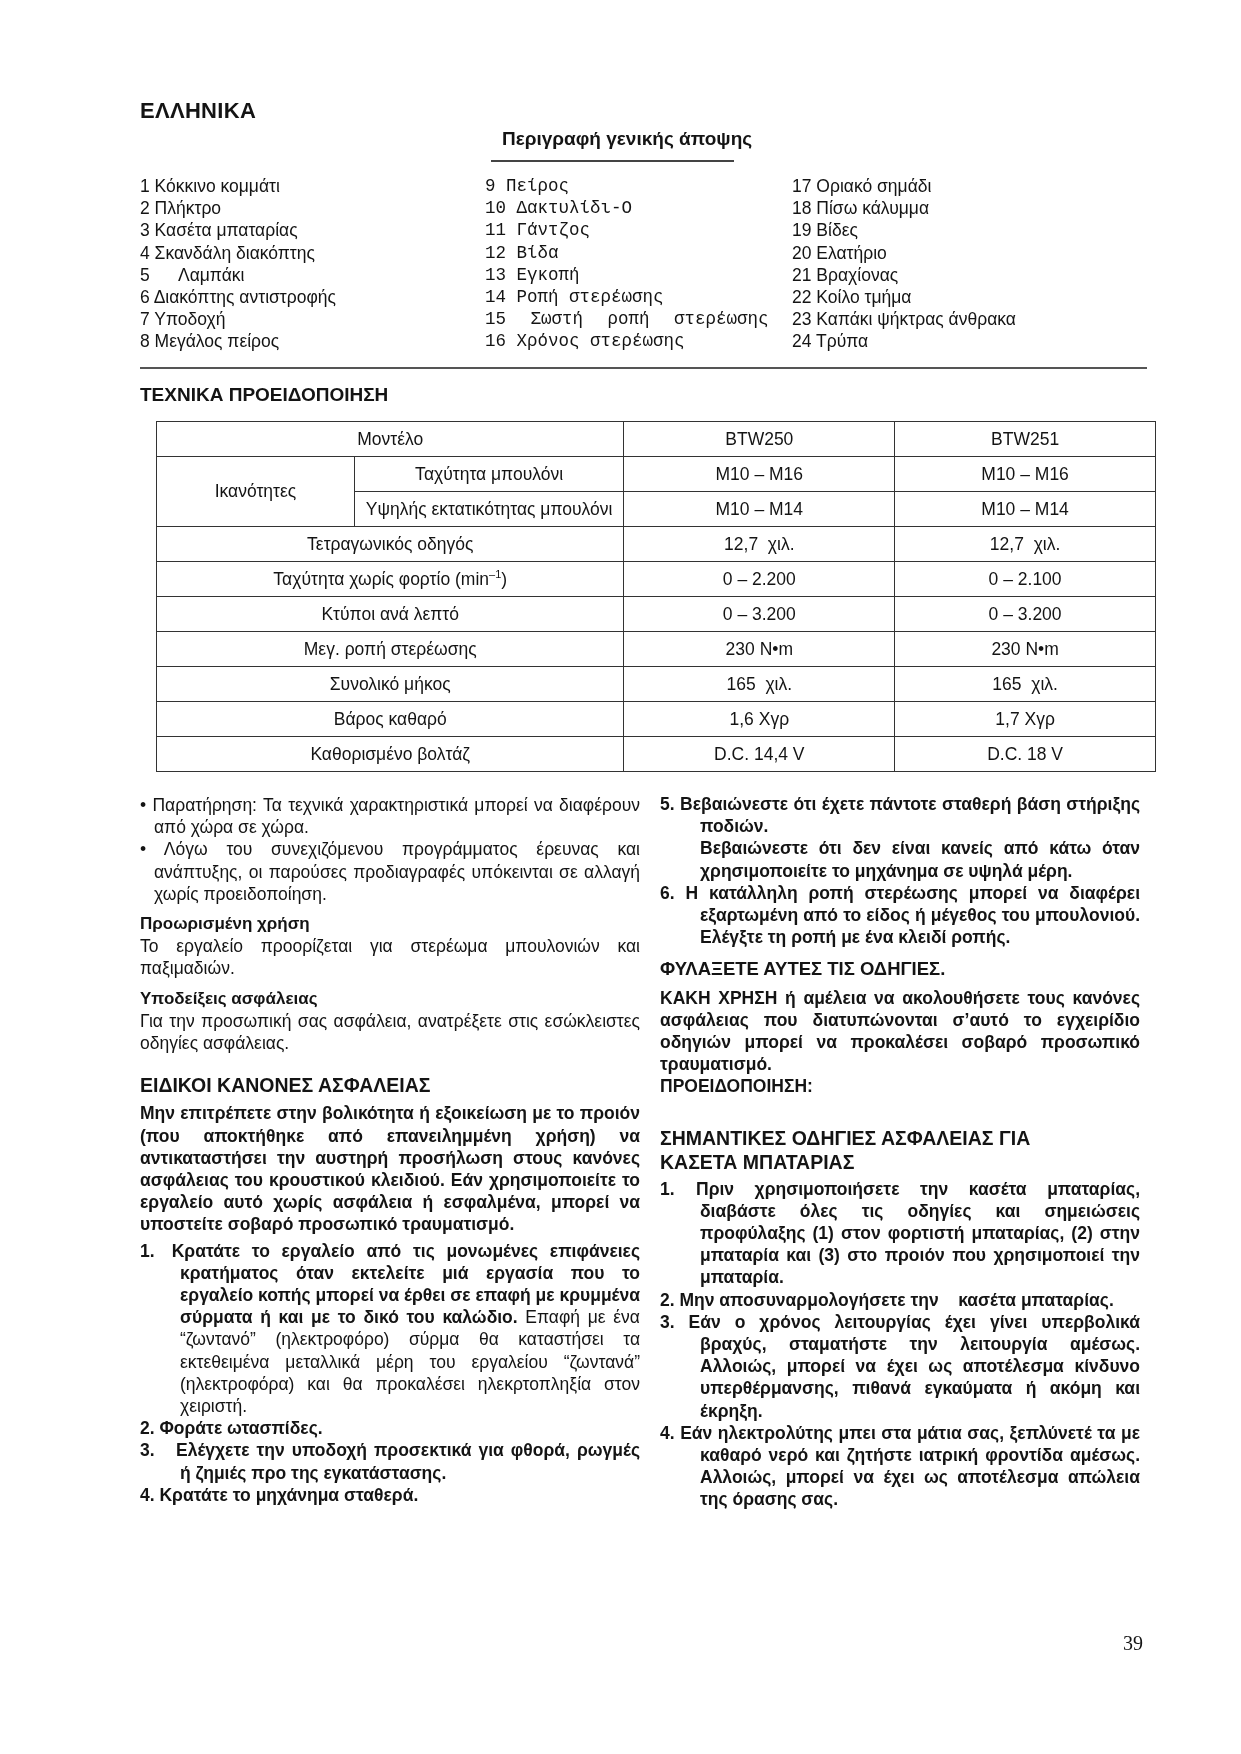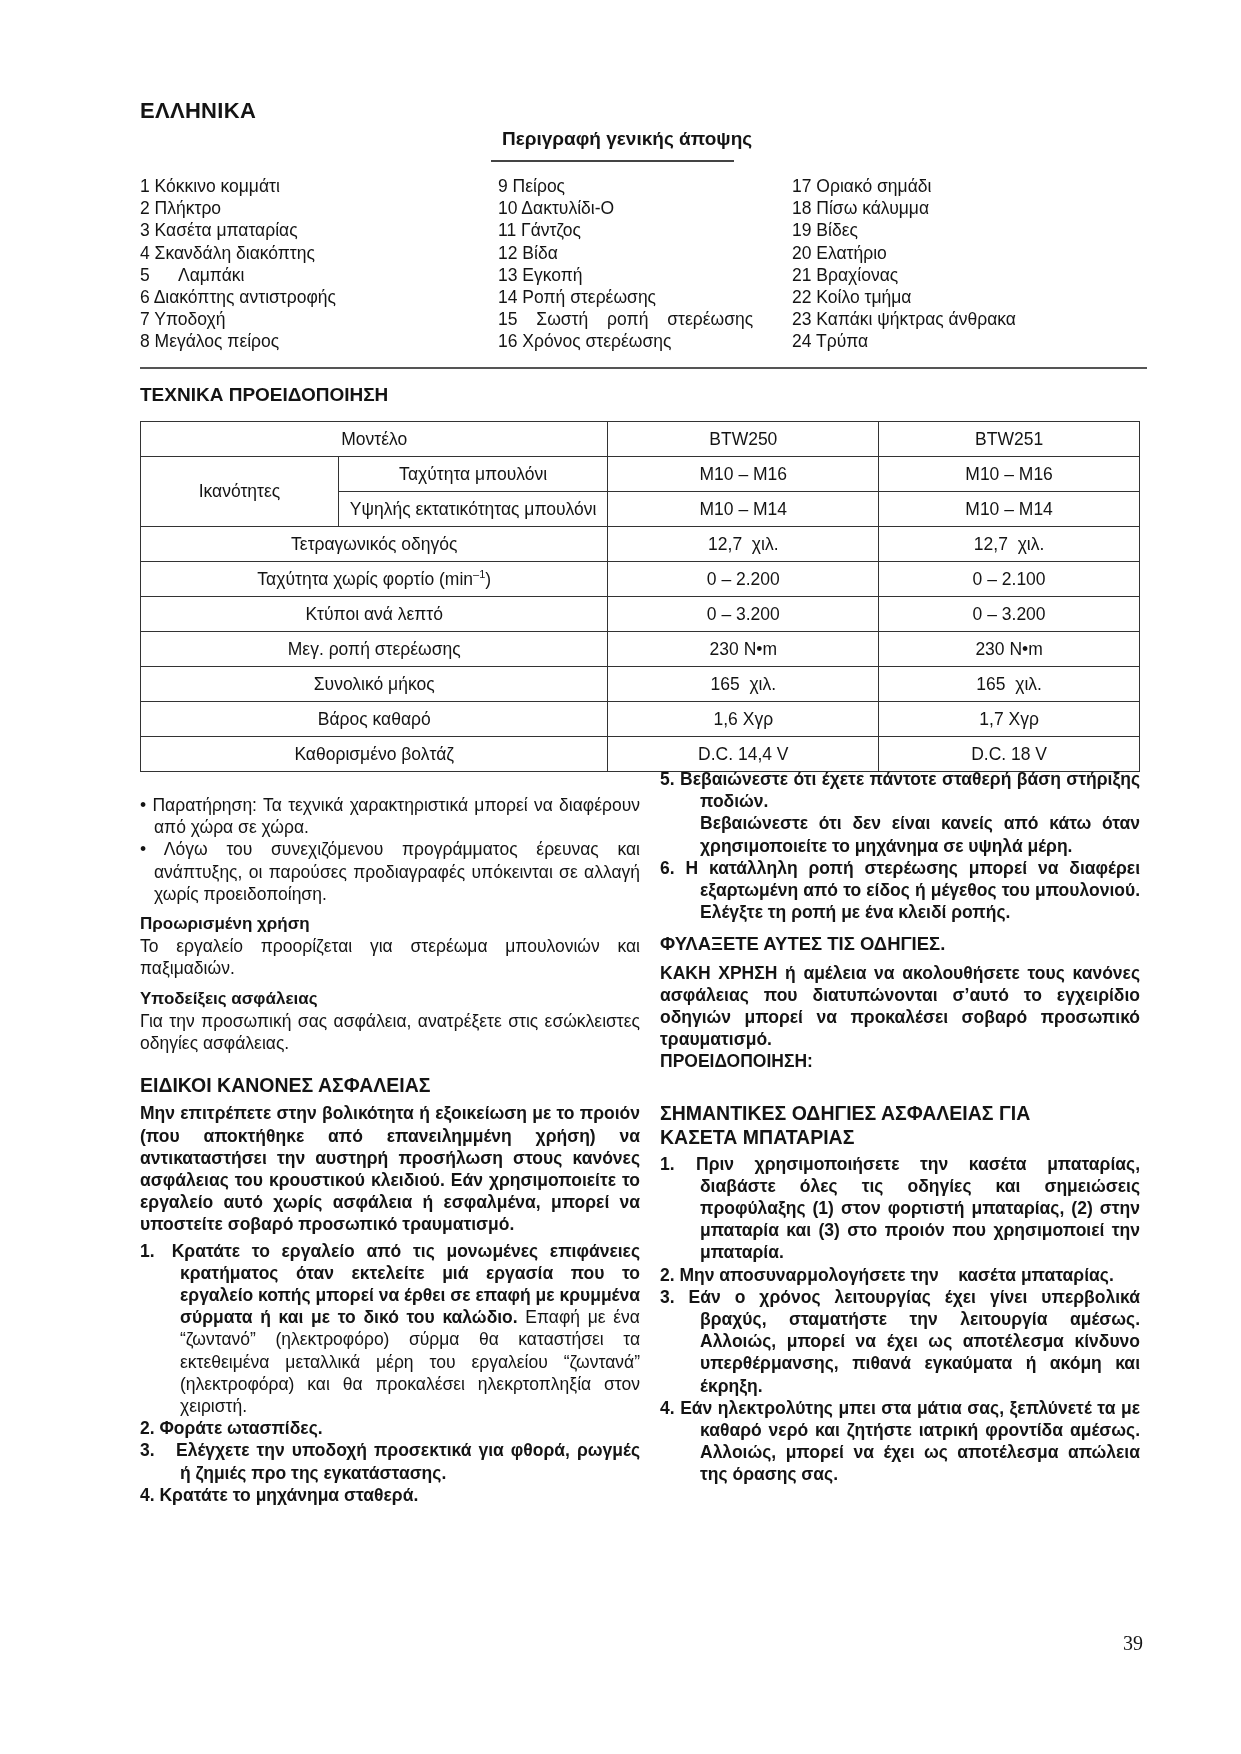--- a/index.html
+++ b/index.html
@@ -5,26 +5,26 @@
   html, body { margin: 0; padding: 0; background: #ffffff; }
   body { width: 1241px; height: 1754px; position: relative; overflow: hidden;
          font-family: "Liberation Sans", "DejaVu Sans", sans-serif; color: #141414; }
   .abs { position: absolute; }
   .lang-title { left: 140px; top: 98px; font-size: 22px; font-weight: bold; letter-spacing: 0.3px; }
   .overview-title { left: 502px; top: 128px; font-size: 19px; font-weight: bold; }
   .overview-rule { left: 491px; top: 160px; width: 243px; height: 2px; background: #444; }
   .parts { top: 175px; font-size: 17.5px; line-height: 22.2px; }
   .parts div { white-space: nowrap; }
   .col1 { left: 140px; }
-  .col2 { left: 498px; }
+  .col2 { left: 485px; font-family: Liberation Mono, monospace; }
   .col3 { left: 792px; }
   .wide-sp { word-spacing: 14px; }
   .top-rule { left: 140px; top: 367px; width: 1007px; height: 2px; background: #555; }
   .spec-title { left: 140px; top: 384px; font-size: 19px; font-weight: bold; }
-  table.spec { position: absolute; left: 140px; top: 421px; width: 1000px; border-collapse: collapse;
+  table.spec { position: absolute; left: 156px; top: 421px; width: 1000px; border-collapse: collapse;
                font-size: 17.5px; }
   table.spec td { border: 1.5px solid #333; text-align: center; height: 34px; padding: 0; }
   .c-lbl { width: 178px; }
   .c-sub { width: 243px; }
   .c-m1 { width: 244px; }
   .c-m2 { width: 235px; }
   .text { font-size: 17.5px; line-height: 22.2px; }
   .left-col { left: 140px; width: 500px; }
   .right-col { left: 660px; width: 480px; }
   .bullet { padding-left: 14px; text-indent: -14px; margin: 0; }
@@ -145,21 +145,21 @@
   <div class="h-sec">ΕΙΔΙΚΟΙ ΚΑΝΟΝΕΣ ΑΣΦΑΛΕΙΑΣ</div>
   <div style="height:6px"></div>
   <div class="bold just">Μην επιτρέπετε στην βολικότητα ή εξοικείωση με το προιόν (που αποκτήθηκε από επανειλημμένη χρήση) να αντικαταστήσει την αυστηρή προσήλωση στους κανόνες ασφάλειας του κρουστικού κλειδιού. Εάν χρησιμοποιείτε το εργαλείο αυτό χωρίς ασφάλεια ή εσφαλμένα, μπορεί να υποστείτε σοβαρό προσωπικό τραυματισμό.</div>
   <div style="height:4px"></div>
   <p class="item"><span style="font-weight:bold;display:inline-block;width:20px;text-indent:0">1.</span> <span class="bold">Κρατάτε το εργαλείο από τις μονωμένες επιφάνειες κρατήματος όταν εκτελείτε μιά εργασία που το εργαλείο κοπής μπορεί να έρθει σε επαφή με κρυμμένα σύρματα ή και με το δικό του καλώδιο.</span><span> Επαφή με ένα “ζωντανό” (ηλεκτροφόρο) σύρμα θα καταστήσει τα εκτεθειμένα μεταλλικά μέρη του εργαλείου “ζωντανά” (ηλεκτροφόρα) και θα προκαλέσει ηλεκρτοπληξία στον χειριστή.</span></p>
   <p class="item"><span style="font-weight:bold;">2.</span> <span class="bold">Φοράτε ωτασπίδες.</span></p>
   <p class="item"><span style="font-weight:bold;display:inline-block;width:36px;text-indent:0">3.</span><span class="bold">Ελέγχετε την υποδοχή προσεκτικά για φθορά, ρωγμές ή ζημιές προ της εγκατάστασης.</span></p>
   <p class="item"><span style="font-weight:bold;">4.</span> <span class="bold">Κρατάτε το μηχάνημα σταθερά.</span></p>
 </div>
 
-<div class="abs right-col text" style="top:768px;">
+<div class="abs right-col text" style="top:793px;">
   <p class="item bold"><span>5.</span> <span>Βεβαιώνεστε ότι έχετε πάντοτε σταθερή βάση στήριξης ποδιών.</span></p>
   <p class="bold just" style="margin:0;padding-left:40px;">Βεβαιώνεστε ότι δεν είναι κανείς από κάτω όταν χρησιμοποιείτε το μηχάνημα σε υψηλά μέρη.</p>
   <p class="item bold"><span>6.</span> <span>Η κατάλληλη ροπή στερέωσης μπορεί να διαφέρει εξαρτωμένη από το είδος ή μέγεθος του μπουλονιού. Ελέγξτε τη ροπή με ένα κλειδί ροπής.</span></p>
   <div style="height:10px"></div>
   <div class="h-sub" style="font-size:18.5px">ΦΥΛΑΞΕΤΕ ΑΥΤΕΣ ΤΙΣ ΟΔΗΓΙΕΣ.</div>
   <div style="height:6px"></div>
   <div class="bold just">ΚΑΚΗ ΧΡΗΣΗ ή αμέλεια να ακολουθήσετε τους κανόνες ασφάλειας που διατυπώνονται σ’αυτό το εγχειρίδιο οδηγιών μπορεί να προκαλέσει σοβαρό προσωπικό τραυματισμό.</div>
   <div class="bold">ΠΡΟΕΙΔΟΠΟΙΗΣΗ:</div>
   <div style="height:28px"></div>
   <div class="h-sec" style="line-height:24px">

